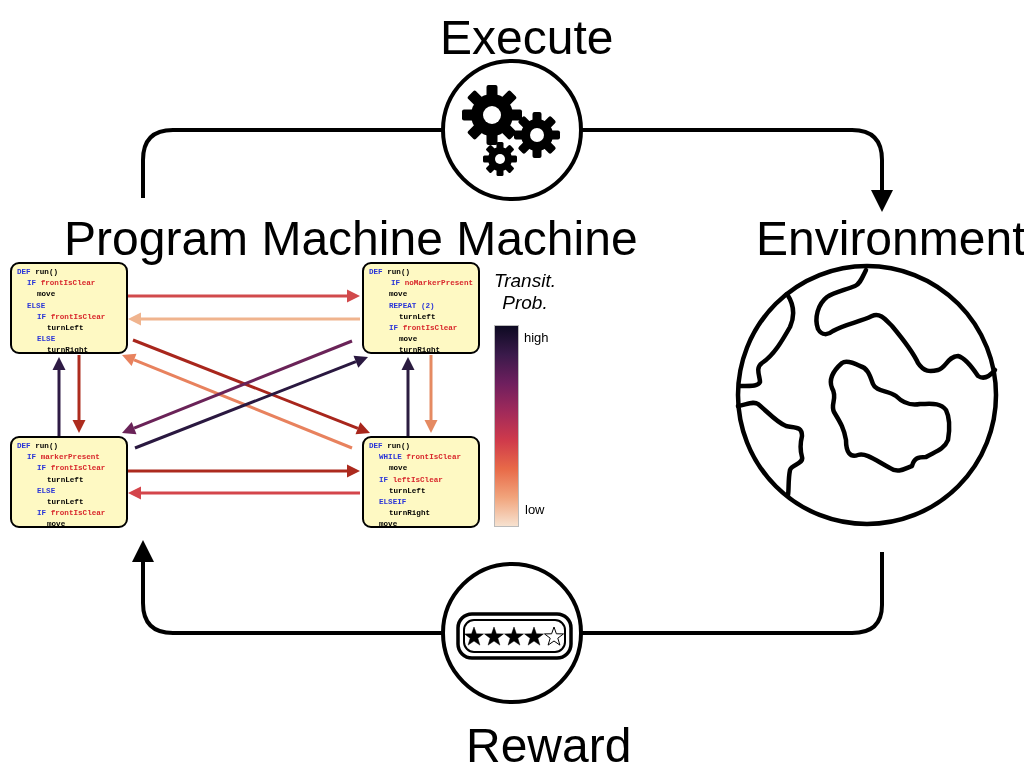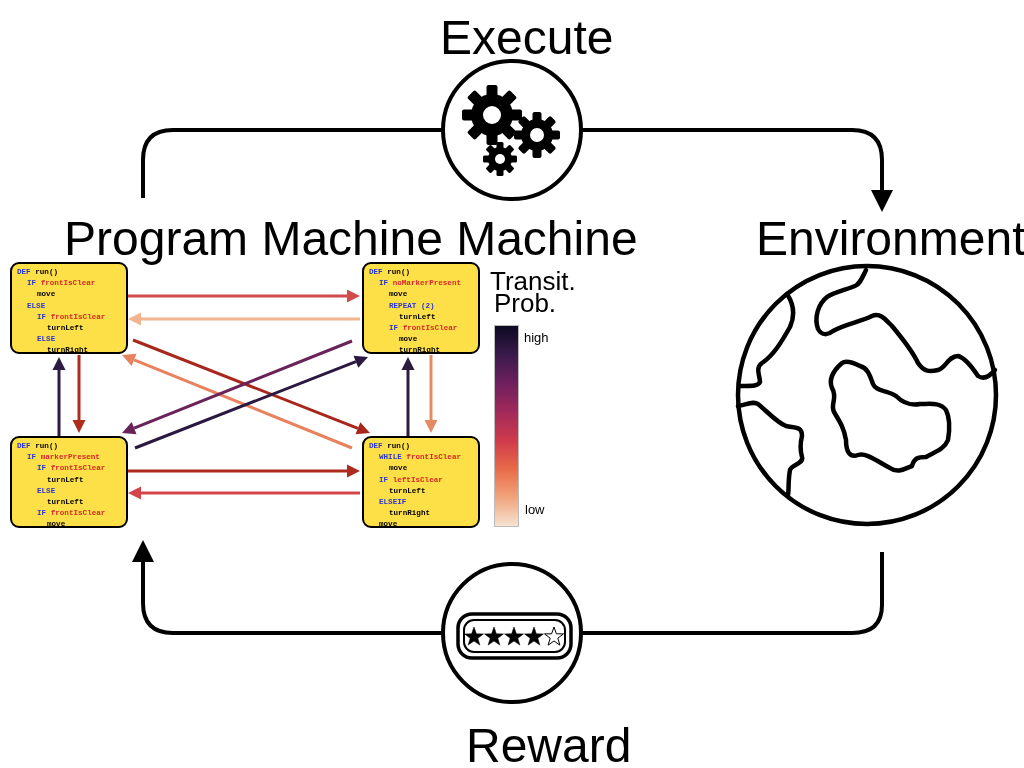--- a/index.html
+++ b/index.html
@@ -1,25 +1,25 @@
 <!DOCTYPE html>
 <html><head>
 <meta charset="utf-8">
 <style>
   html,body{margin:0;padding:0;background:#fff;}
   body{width:1024px;height:768px;position:relative;overflow:hidden;font-family:"Liberation Sans",sans-serif;}
   .abs{position:absolute;}
   .title{font-family:"Liberation Sans",sans-serif;font-size:48px;color:#000;white-space:nowrap;}
-  .prog{position:absolute;border:2px solid #000;border-radius:9px;background:#fde047;box-sizing:border-box;
+  .prog{position:absolute;border:2px solid #000;border-radius:9px;background:#fef9c3;box-sizing:border-box;
         font-family:"Liberation Mono",monospace;font-weight:bold;font-size:7.6px;line-height:11.2px;padding:3px 5px;}
   .prog .ln{white-space:pre;}
   .kw{color:#2a35d8;}
   .cond{color:#d8262b;}
   .act{color:#000;}
-  .legend-title{font-size:26px;color:#000;text-align:center;line-height:22px;}
+  .legend-title{font-size:19px;color:#000;text-align:center;line-height:22px;font-style:italic;}
   .legend-lbl{font-size:13px;color:#000;}
   svg{position:absolute;left:0;top:0;}
 </style>
 </head>
 <body>
 
 <div class="abs title" style="left:440px;top:10px;">Execute</div>
 <div class="abs title" style="left:64px;top:211px;">Program Machine Machine</div>
 <div class="abs title" style="left:756px;top:211px;">Environment</div>
 <div class="abs title" style="left:444px;top:718px;margin-left:22px;">Reward</div>
@@ -122,21 +122,21 @@
     <div class="ln" style="padding-left: 10px;"><span class="kw">IF </span><span class="cond">frontIsClear</span></div>
     <div class="ln" style="padding-left: 20px;"><span class="act">move</span></div>
     <div class="ln" style="padding-left: 10px;"><span class="kw">ELSE</span></div>
     <div class="ln" style="padding-left: 20px;"><span class="kw">IF </span><span class="cond">frontIsClear</span></div>
     <div class="ln" style="padding-left: 30px;"><span class="act">turnLeft</span></div>
     <div class="ln" style="padding-left: 20px;"><span class="kw">ELSE</span></div>
     <div class="ln" style="padding-left: 30px;"><span class="act">turnRight</span></div>
   </div>
 <div class="prog" style="left:362px;top:262px;width:118px;height:92px;">
     <div class="ln" style="padding-left: 0px;"><span class="kw">DEF </span><span class="act">run()</span></div>
-    <div class="ln" style="padding-left: 10px;"><span class="kw">IF </span><span class="cond">noMarkerPresent</span></div>
+    <div class="ln" style="padding-left: 10px; text-align: right;"><span class="kw">IF </span><span class="cond">noMarkerPresent</span></div>
     <div class="ln" style="padding-left: 20px;"><span class="act">move</span></div>
     <div class="ln" style="padding-left: 20px;"><span class="kw">REPEAT (2)</span></div>
     <div class="ln" style="padding-left: 30px;"><span class="act">turnLeft</span></div>
     <div class="ln" style="padding-left: 20px;"><span class="kw">IF </span><span class="cond">frontIsClear</span></div>
     <div class="ln" style="padding-left: 30px;"><span class="act">move</span></div>
     <div class="ln" style="padding-left: 30px;"><span class="act">turnRight</span></div>
   </div>
 <div class="prog" style="left:10px;top:436px;width:118px;height:92px;">
     <div class="ln" style="padding-left: 0px;"><span class="kw">DEF </span><span class="act">run()</span></div>
     <div class="ln" style="padding-left: 10px;"><span class="kw">IF </span><span class="cond">markerPresent</span></div>

